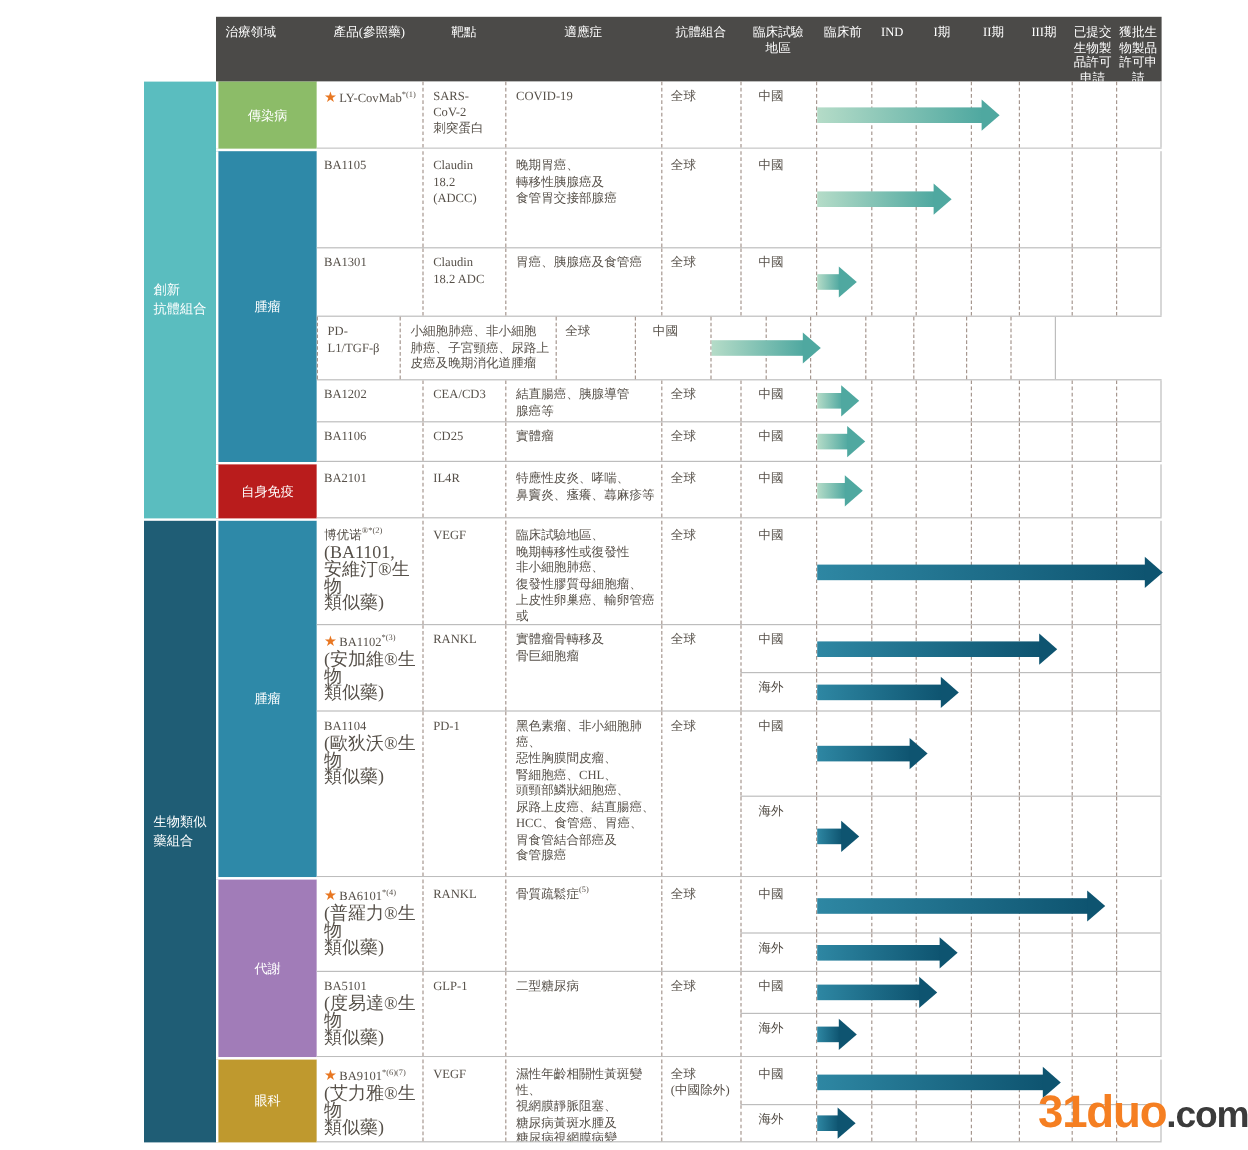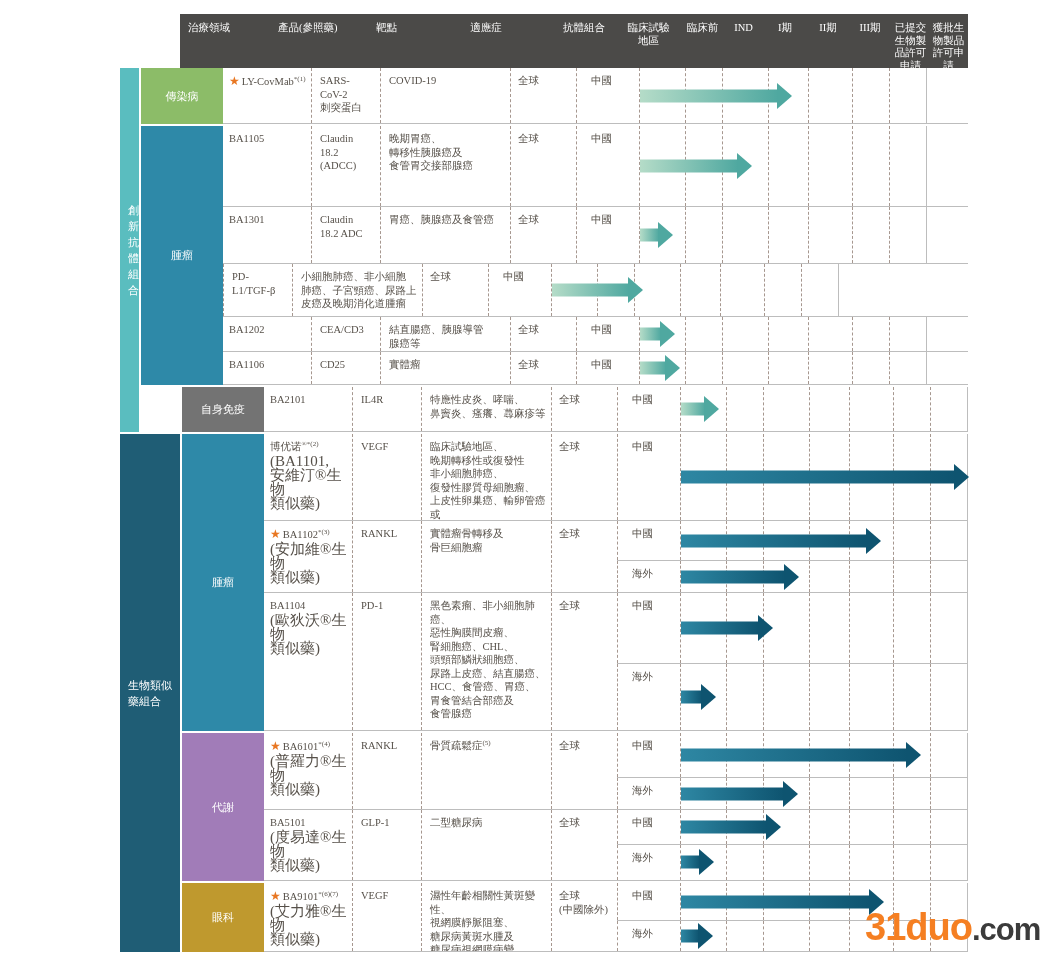--- a/index.html
+++ b/index.html
@@ -241,21 +241,21 @@
                           <div class="abody" style="background: linear-gradient(to right, rgb(181, 220, 200), rgb(79, 168, 160));"></div>
                           <div class="ahead" style="border-left-color: rgb(79, 168, 160);"></div>
                         </div>
                       </div>
                     </div>
                   </div>
                 </div>
               </div>
             </div>
             <div class="area">
-              <div class="aband" style="background: #737373; margin-left: 41px;">
+              <div class="aband" style="background: #b91c1c;">
                 <span class="aband-label">自身免疫</span>
               </div>
               <div class="rows">
                 <div class="row" style="height: 45px;">
                   <div class="cell c-prod"><div class="prod-name"><span class="pname">BA2101</span></div></div>
                   <div class="cell c-target">IL4R</div>
                   <div class="cell c-ind">特應性皮炎、哮喘、
 鼻竇炎、瘙癢、蕁麻疹等</div>
                   <div class="cell c-rights">全球</div>
                   <div class="regs">

